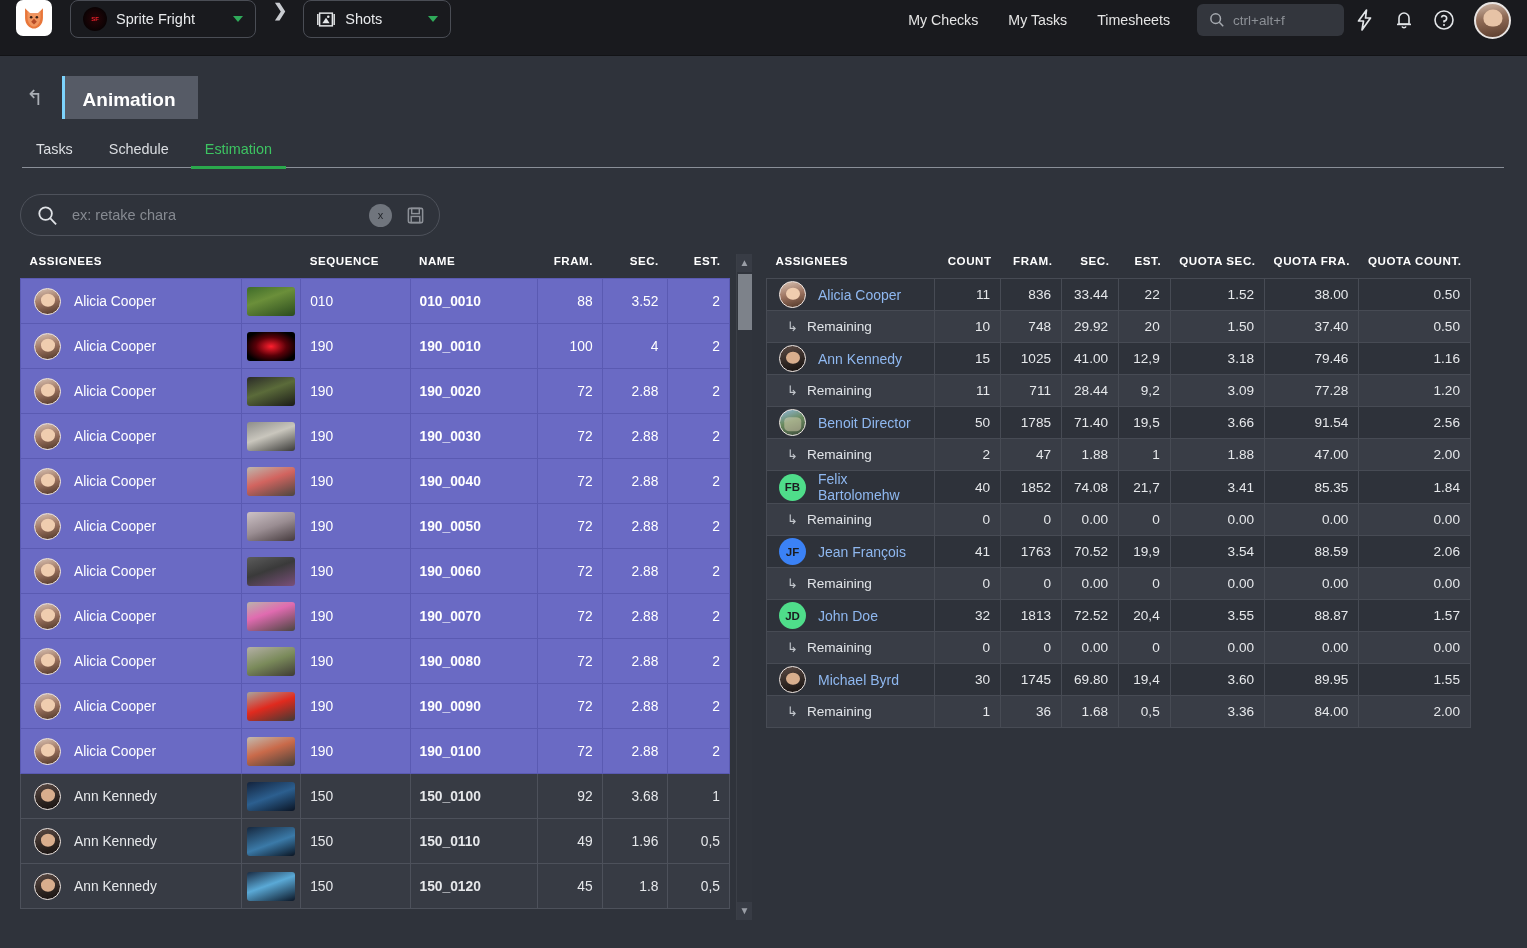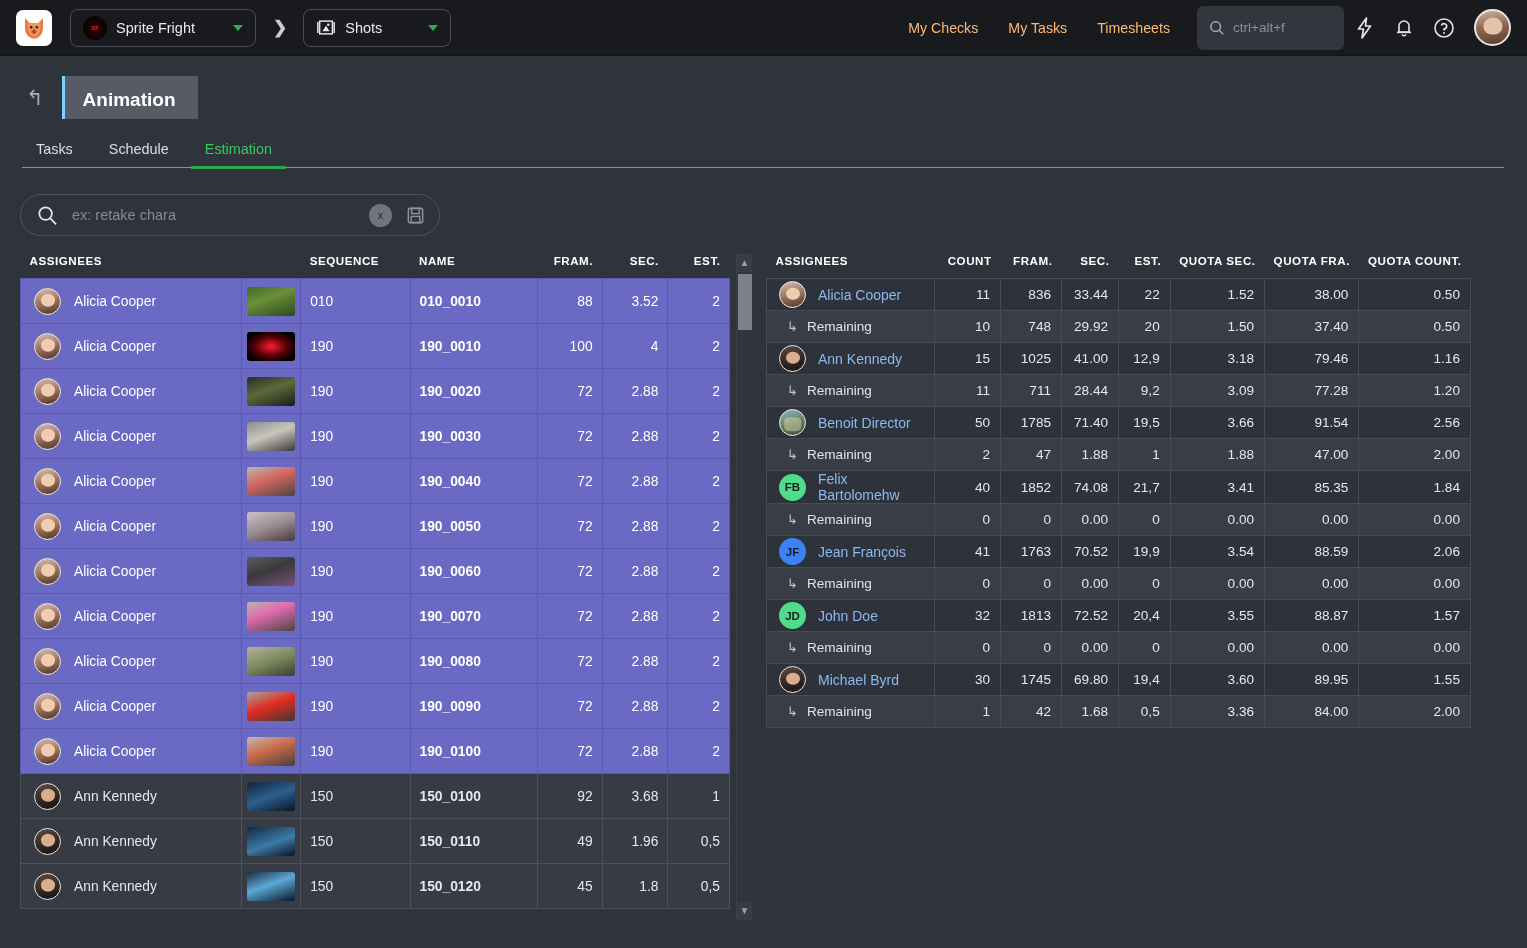--- a/index.html
+++ b/index.html
@@ -8,21 +8,21 @@
     background: #2f333b;
     font-family: "Liberation Sans", sans-serif;
     color: #e3e5e8;
     overflow: hidden;
   }
 
   
   .topbar {
     height: 56px; width: 100%;
     background: #191a1e;
-    display: flex; align-items: center;
+    display: flex; align-items: flex-start;
     padding: 0 16px;
     border-bottom: 1px solid #121316;
   }
   .app-logo {
     width: 36px; height: 36px; border-radius: 7px;
     background: #ffffff;
     display: flex; align-items: center; justify-content: center;
     flex: 0 0 auto;
   }
   .selector {
@@ -44,25 +44,25 @@
   }
   .sel-label { font-size: 14.5px; color: #e8eaec; white-space: nowrap; flex: 1; }
   .chev-down {
     width: 0; height: 0; border-left: 5px solid transparent;
     border-right: 5px solid transparent; border-top: 6px solid #2faa5a;
     flex: 0 0 auto;
   }
   .arrow-sep { margin-left: 17px; color: #c9ccd1; font-size: 17px; font-weight: 600; }
   .topnav { margin-left: auto; display: flex; align-items: center; gap: 0; }
   .topnav a {
-    color: #fdba74; font-size: 14.2px; text-decoration: none;
+    color: #e5e5e5; font-size: 14.2px; text-decoration: none;
     padding: 0 15px; cursor: pointer; white-space: nowrap;
   }
   .global-search {
-    margin-left: 12px; width: 147px; height: 44px;
+    margin-left: 12px; width: 147px; height: 32px;
     background: #33363d; border-radius: 6px;
     display: flex; align-items: center; gap: 8px; padding: 0 12px;
     cursor: text;
   }
   .gs-ph { font-size: 13.5px; color: #8d9197; }
   .icon-btn {
     width: 40px; height: 40px; display: flex; align-items: center;
     justify-content: center; cursor: pointer; color: #dfe2e6;
   }
   .avatar-top {
@@ -775,21 +775,21 @@
             <td class="r-num c-qcount">1.55</td>
           </tr>
           <tr class="sub">
             <td class="r-assignee">
               <div class="r-assignee-inner">
                 <span class="sub-arrow">↳</span>
                 <span class="sub-label">Remaining</span>
               </div>
             </td>
             <td class="r-num c-count">1</td>
-            <td class="r-num c-rfram">42</td>
+            <td class="r-num c-rfram">36</td>
             <td class="r-num c-rsec">1.68</td>
             <td class="r-num c-rest">0,5</td>
             <td class="r-num c-qsec">3.36</td>
             <td class="r-num c-qfra">84.00</td>
             <td class="r-num c-qcount">2.00</td>
           </tr>
         </tbody>
     </table>
   </div>
 </div>

